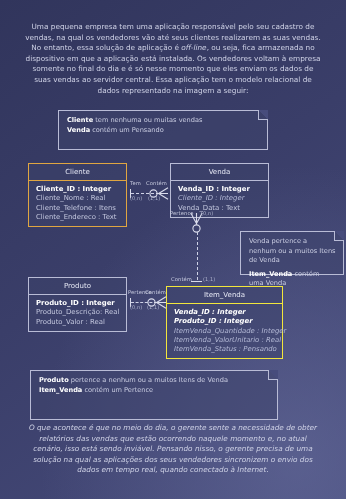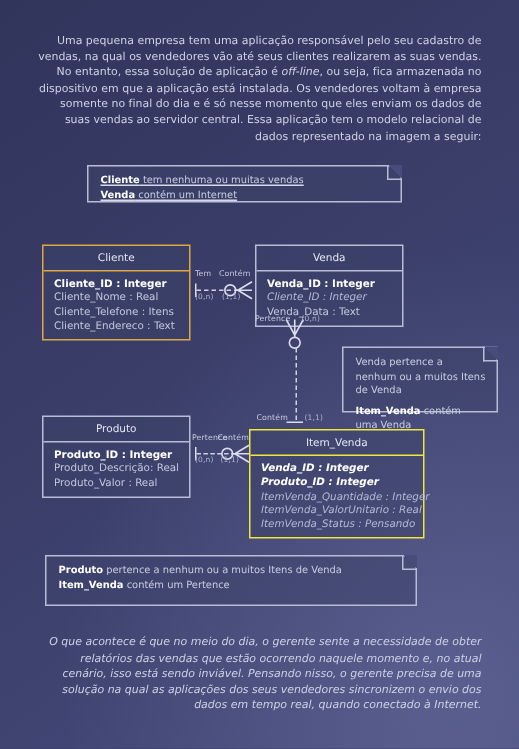--- a/index.html
+++ b/index.html
@@ -16,21 +16,21 @@
       linear-gradient(145deg,#31355c 0%, #3a3e69 45%, #474c7c 100%);
     color:#d7d9ea;
   }
   .para{
     position:absolute;
     left:25px;width:296px;
     font-size:7.3px;
     line-height:10.6px;
     color:#cfd2e6;
     letter-spacing:0.01px;
-    text-align:right;
+    text-align:center;
   }
   .para em{font-style:italic;}
   #intro{top:22px;}
   #outro{top:423px;font-style:italic;}
 
   
   .note{
     position:absolute;
     background:rgba(62,67,108,0.55);
     border:1px solid #b9bcd6;
@@ -43,23 +43,23 @@
     border-left:1px solid #b9bcd6;
     border-bottom:1px solid #b9bcd6;
     transform:rotate(0deg);
   }
   .note .nline{
     font-size:6.6px;line-height:9.6px;color:#c9cce1;white-space:nowrap;
   }
   .note .nline b{color:#ffffff;font-weight:bold;}
   .note-inner{padding:5px 7px 5px 8px;}
 
-  #note-cliente{left:58px;top:110px;width:210px;height:25px;text-decoration:underline;}
-  #note-venda{left:228px;top:231px;width:104px;height:44px;}
-  #note-produto{left:30px;top:370px;width:248px;height:34px;}
+  #note-cliente{left:58px;top:110px;width:210px;height:40px;}
+  #note-venda{left:240px;top:231px;width:104px;height:44px;}
+  #note-produto{left:30px;top:370px;width:248px;height:50px;}
   #note-venda .nline{white-space:normal;}
   #note-venda .gap{height:4px;}
 
   
   .entity{
     position:absolute;
     box-sizing:border-box;
     background:rgba(60,65,106,0.5);
     border:1.3px solid #b9bcd6;
   }
@@ -114,21 +114,21 @@
     <span>Uma pequena empresa tem uma aplicação responsável pelo seu cadastro de vendas, na qual os vendedores vão até seus clientes realizarem as suas vendas. No entanto, essa solução de aplicação é <em>off-line</em>, ou seja, fica armazenada no dispositivo em que a aplicação está instalada. Os vendedores voltam à empresa somente no final do dia e é só nesse momento que eles enviam os dados de suas vendas ao servidor central. Essa aplicação tem o modelo relacional de dados representado na imagem a seguir:</span>
   </div>
 
   <div class="note" id="note-cliente">
     <div class="fold"></div>
     <div class="note-inner">
       <div class="nline">
         <b>Cliente</b><span> tem nenhuma ou muitas vendas</span>
       </div>
       <div class="nline">
-        <b>Venda</b><span> contém um Internet</span>
+        <b>Venda</b><span> contém um Pensando</span>
       </div>
     </div>
   </div>
 
   <div class="entity gold" id="ent-cliente">
     <div class="ehead">Cliente</div>
     <div class="ebody">
       <div class="attr pk">Cliente_ID : Integer</div>
       <div class="attr">Cliente_Nome : Real</div>
       <div class="attr">Cliente_Telefone : Itens</div>

